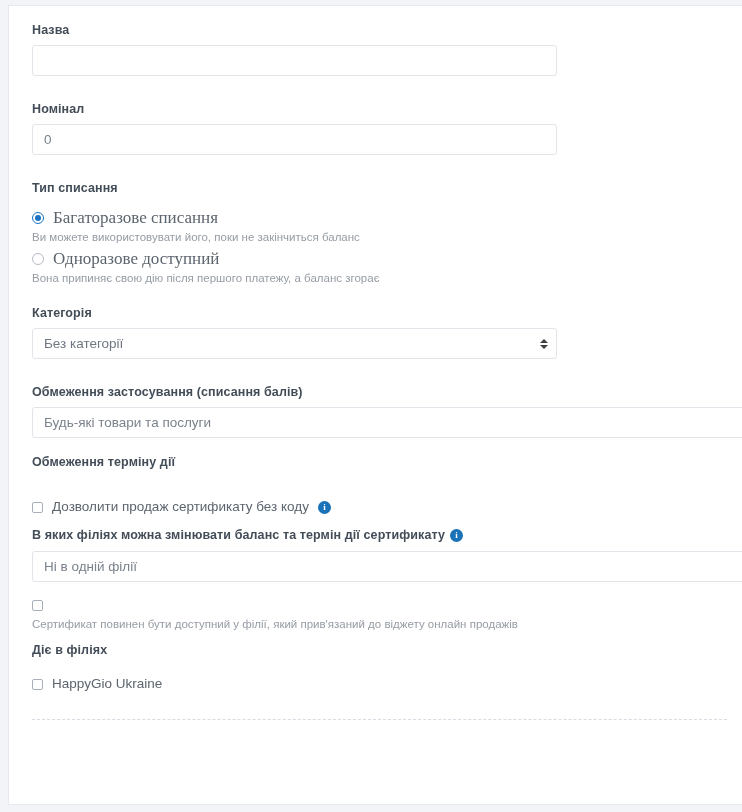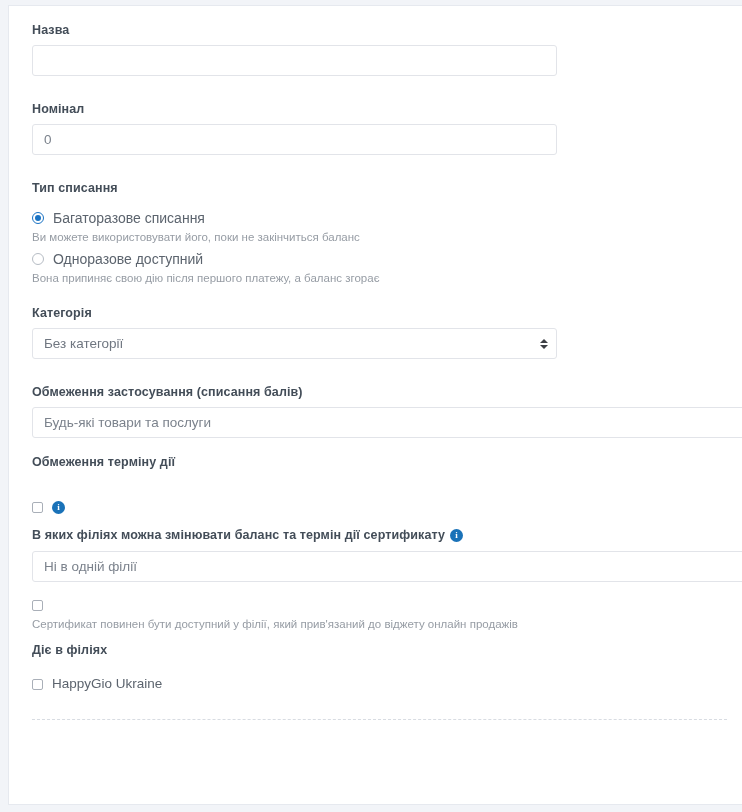--- a/index.html
+++ b/index.html
@@ -139,23 +139,24 @@
   }
   .radio.checked::after {
     content: "";
     position: absolute;
     left: 2px; top: 2px;
     width: 6px; height: 6px;
     border-radius: 50%;
     background: #1a73c4;
   }
   .radio-label {
-    font-size: 14px;
+    font-size: 17px;
     color: #5c646e;
     line-height: 16px;
+    font-family: Liberation Serif, serif;
   }
   .hint {
     font-size: 11.5px;
     color: #969ca4;
     line-height: 14px;
     margin-top: 3px;
   }
 
   .check-row {
     display: flex;
@@ -285,20 +286,21 @@
   
   <div class="block">
     <label class="field-label">Обмеження терміну дії</label>
   </div>
 
   <div class="gap-21"></div>
 
   
   <div class="check-row">
     <span class="checkbox"></span>
+    <span class="check-label">Дозволити продаж сертификату без коду</span>
     <span class="info-icon">i</span>
   </div>
 
   <div class="gap-12"></div>
 
   
   <div class="block">
     <div class="label-row">
       <label class="field-label" style="margin-bottom:0">В яких філіях можна змінювати баланс та термін дії сертификату</label>
       <span class="info-icon">i</span>

